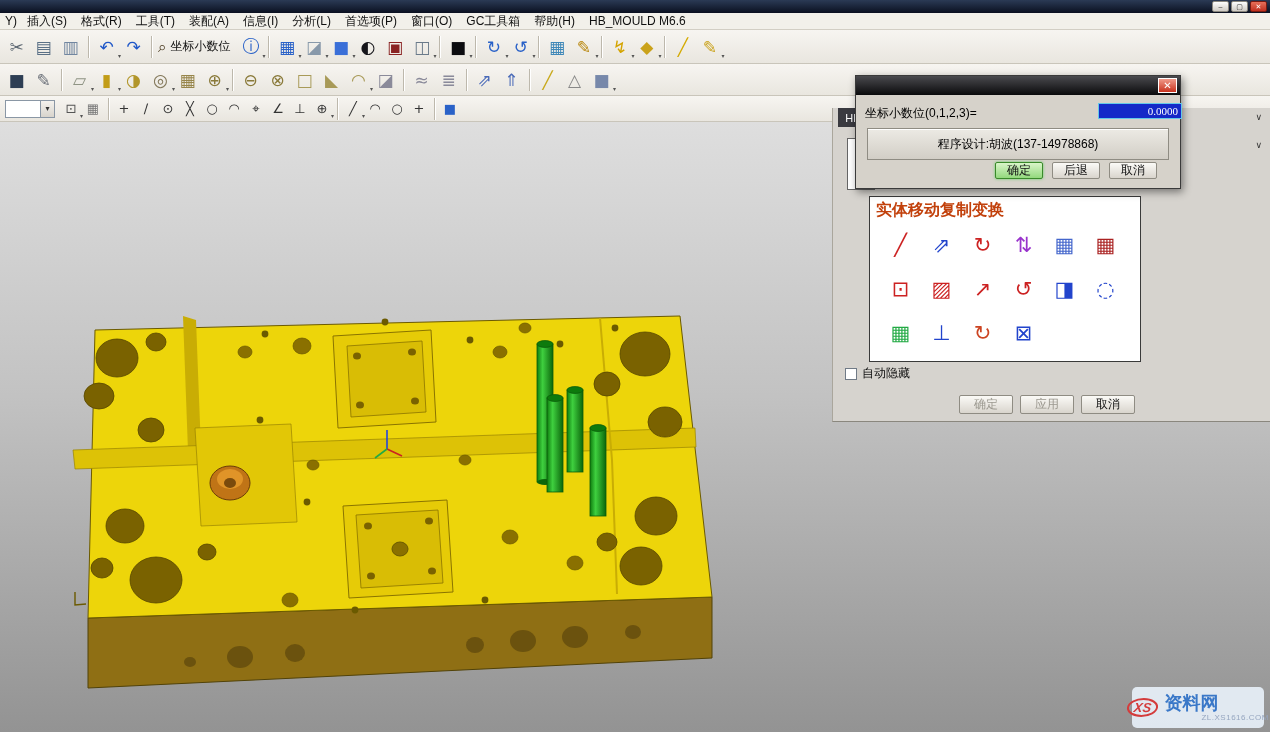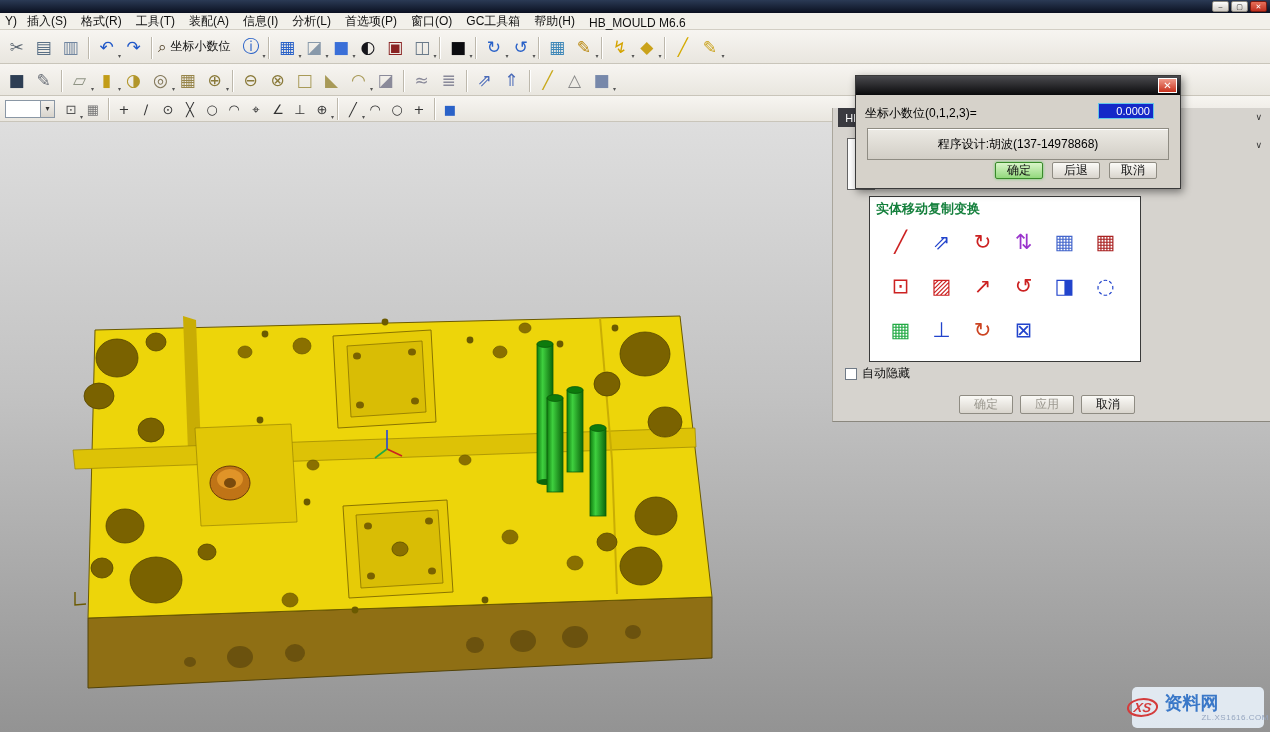--- a/index.html
+++ b/index.html
@@ -16,21 +16,21 @@
   .winbtn.close { background:linear-gradient(#e8705a,#c03020); color:#fff; border-color:#7a1a10; }
 
   
   .menubar { height:17px; background:#f2f0ea; border-bottom:1px solid #d2cec4; display:flex; align-items:center; font-size:12px; color:#111; padding-left:2px; white-space:nowrap; }
   .menufrag { padding:0 3px; }
   .menuitem { padding:0 7px; }
 
   
   .tbrow { display:flex; align-items:center; background:linear-gradient(#f7f5f1,#e9e6df); border-bottom:1px solid #c9c5ba; padding:1px 3px; white-space:nowrap; }
   .r1 { height:34px; } .r2 { height:32px; } .r3 { height:26px; }
-  .strip { display:flex; align-items:flex-end; }
+  .strip { display:flex; align-items:center; }
   .tbicon { width:25px; height:25px; display:inline-flex; align-items:center; justify-content:center; font-size:17px; border-radius:2px; margin:0 1px; position:relative; font-family:"DejaVu Sans",sans-serif; }
   .small .tbicon { width:20px; height:20px; font-size:13px; }
   .tbicon.dd::after { content:"▾"; position:absolute; right:-2px; bottom:0; font-size:6px; color:#555; }
   .tbsep { width:1px; height:22px; background:#bdb8ac; margin:0 4px; box-shadow:1px 0 0 #ffffff; }
   .cmdfinder { display:flex; align-items:center; gap:4px; padding:0 7px 0 2px; font-size:12px; color:#111; }
   .cf-icon { font-size:15px; color:#4a3a20; }
   .combo { width:50px; height:18px; background:#fff; border:1px solid #8a97a5; margin:0 5px 0 2px; position:relative; font-size:11px; padding-left:3px; }
   .combo-arrow { position:absolute; right:0; top:0; width:14px; height:16px; background:linear-gradient(#f4f2ee,#d8d4cc); border-left:1px solid #8a97a5; font-size:8px; text-align:center; line-height:16px; color:#333; }
 
   
@@ -40,35 +40,35 @@
 
   
   .dock { position:absolute; left:832px; top:108px; width:438px; height:314px; background:#d6d3ce; z-index:20;
           border-left:1px solid #aaa69c; border-bottom:1px solid #8a877e; }
   .dock-tab { position:absolute; left:5px; top:0; width:30px; height:19px; background:#3a3a40; color:#fff; font-size:11px; display:flex; align-items:center; justify-content:center; }
   .chev { position:absolute; right:8px; font-size:9px; color:#333; }
   .chev.c1 { top:4px; } .chev.c2 { top:32px; }
   .frag { position:absolute; left:14px; top:30px; width:28px; height:52px; background:#fff; border:1px solid #666; }
   .frag-bar { position:absolute; left:9px; top:11px; width:9px; height:29px; background:#111; }
   .tpanel { position:absolute; left:36px; top:88px; width:272px; height:166px; background:#fff; border:1px solid #3a3a3a; }
-  .tpanel-title { font-size:13px; font-weight:bold; padding:3px 0 0 6px; color:#15803d; }
+  .tpanel-title { font-size:16px; font-weight:bold; padding:3px 0 0 6px; color:#c2410c; }
   .tgrid { display:grid; grid-template-columns:repeat(6,41px); grid-auto-rows:44px; justify-items:center; align-items:center; padding:2px 0 0 10px; }
   .tgrid .tbicon { font-size:21px; width:30px; height:30px; }
   .autohide { position:absolute; left:12px; top:257px; display:flex; align-items:center; gap:5px; font-size:12px; color:#111; }
   .cbx { width:12px; height:12px; background:#fff; border:1px solid #707a86; }
   .dock-btns { position:absolute; left:126px; top:287px; display:flex; gap:7px; }
   .btn { min-width:54px; height:19px; font-size:12px; display:inline-flex; align-items:center; justify-content:center; background:linear-gradient(#fbfaf7,#d9d5cd); border:1px solid #8f8c83; border-radius:2px; color:#111; padding:0 6px; }
   .btn.disabled { color:#9b988f; }
 
   
   .dialog { position:absolute; left:855px; top:75px; width:326px; height:114px; background:#d6d2ca; border:1px solid #3a3a3a; box-shadow:2px 3px 8px rgba(0,0,0,.45); z-index:30; }
   .dlg-titlebar { height:19px; background:linear-gradient(#4a4a4e,#0a0a0c); position:relative; }
   .dlg-close { position:absolute; right:3px; top:2px; width:19px; height:15px; background:linear-gradient(#f09a8a,#c8321e); border:1px solid #fff; color:#fff; font-size:10px; line-height:13px; text-align:center; font-weight:bold; }
   .dlg-label { position:absolute; left:9px; top:29px; font-size:12px; color:#000; }
-  .dlg-input { position:absolute; left:242px; top:27px; width:56px; height:16px; background:#1428c8; border:1px solid #66c8e8; color:#fff; font-size:11px; font-family:Liberation Sans, sans-serif; text-align:right; padding:0 3px; line-height:14px; }
+  .dlg-input { position:absolute; left:242px; top:27px; width:84px; height:16px; background:#1428c8; border:1px solid #66c8e8; color:#fff; font-size:11px; font-family:Liberation Serif, serif; text-align:right; padding:0 3px; line-height:14px; }
   .dlg-designer { position:absolute; left:11px; top:52px; width:302px; height:32px; background:linear-gradient(#eceae4,#d2cec6); border:1px solid #8f8c83; box-shadow:inset 0 1px 0 #fff; font-size:12px; display:flex; align-items:center; justify-content:center; color:#000; }
   .dlg-btns { position:absolute; left:139px; top:86px; display:flex; gap:9px; }
   .dlg-btns .btn { min-width:48px; height:17px; }
   .btn.green { background:linear-gradient(#d9f5c9,#93d97d); border-color:#3a8a2a; box-shadow:0 0 3px #66cc66; }
 
   
   .watermark { position:absolute; right:6px; bottom:4px; width:132px; height:41px; background:rgba(230,239,248,.93); border-radius:5px; display:flex; align-items:center; justify-content:center; gap:6px; z-index:5; }
   .wm-logo { font-style:italic; font-weight:bold; color:#d43c3c; font-size:13px; border:2px solid #d43c3c; border-radius:50%; padding:0 5px; transform:skewX(-8deg); }
   .wm-text { display:flex; flex-direction:column; line-height:1; }
   .wm-name { color:#3a78c8; font-weight:bold; font-size:18px; }

